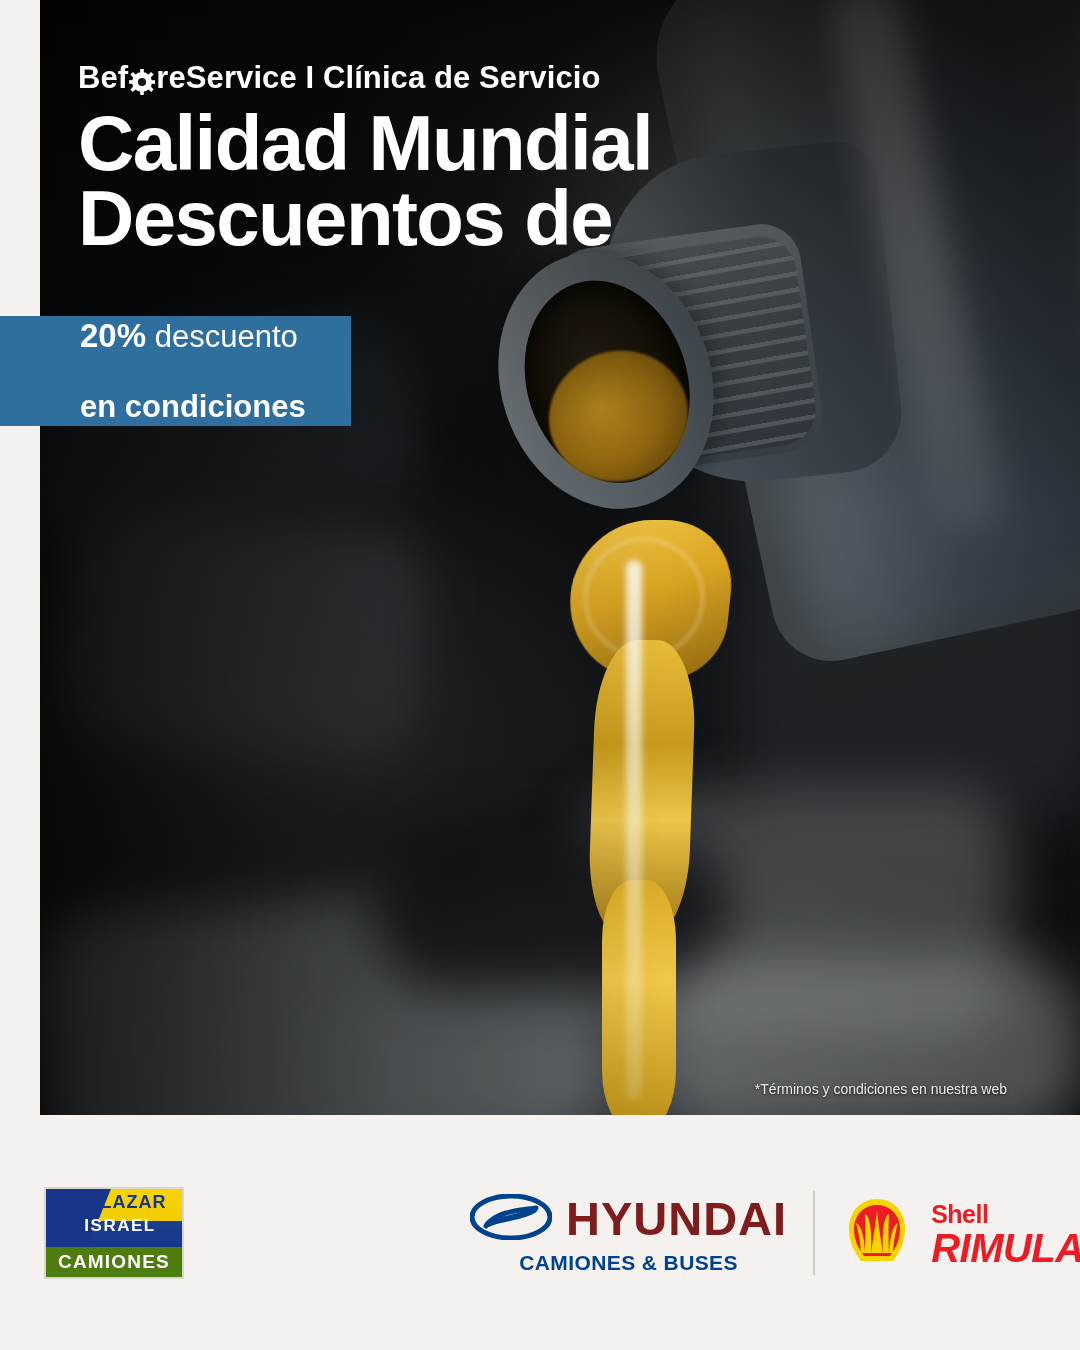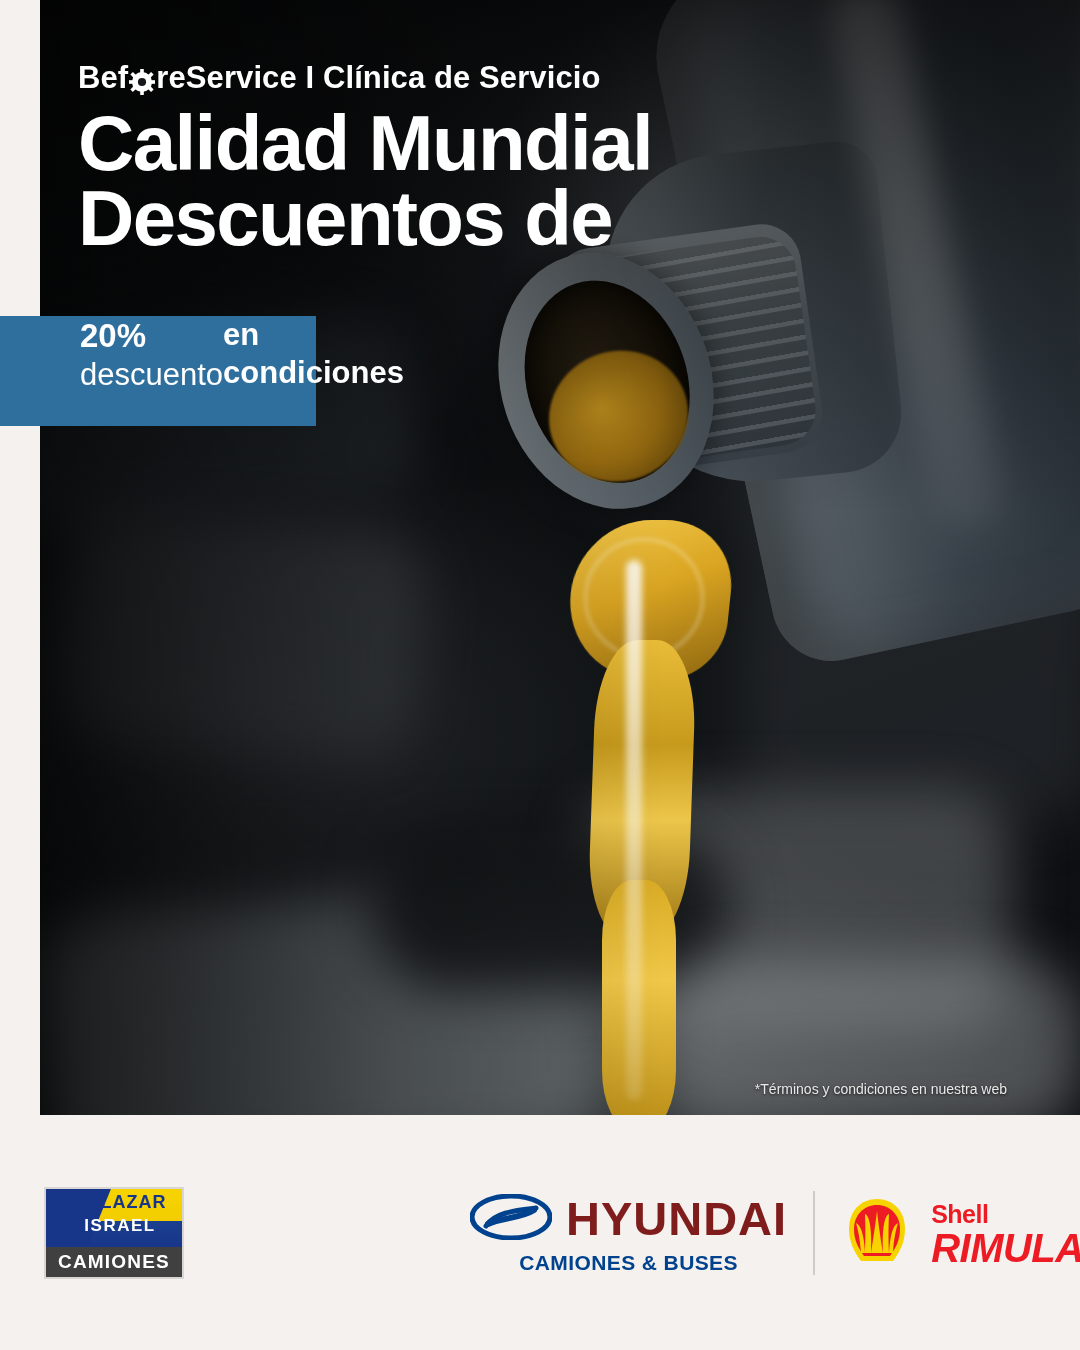--- a/index.html
+++ b/index.html
@@ -167,23 +167,23 @@
   .eyebrow .gear svg { display: block; }
   .eyebrow .light { font-weight: 700; }
   .title {
     margin-top: 10px;
     font-size: 78px; line-height: 0.96; font-weight: 700;
     color: #ffffff; letter-spacing: -1.6px;
   }
 
   
   .badge {
-    position: absolute; left: 0; top: 316px; width: 316px; height: 110px;
+    position: absolute; left: 0; top: 316px; width: 351px; height: 110px;
     background: #2f6f9e;
-    display: flex; flex-direction: row; justify-content: flex-start;
+    display: flex; flex-direction: column; justify-content: space-between;
     padding-left: 80px;
     color: #ffffff; z-index: 7;
   }
   .badge .l1 { font-size: 31px; font-weight: 400; line-height: 1.22; }
   .badge .l1 b { font-weight: 700; font-size: 33px; }
   .badge .l2 { font-size: 31px; font-weight: 700; line-height: 1.22; }
 
   
   .disclaimer {
     position: absolute; right: 73px; bottom: 18px;
@@ -215,21 +215,21 @@
     position: absolute; left: 8px; top: 3px; width: 132px;
     font-size: 18px; font-weight: 700; color: #17368a; letter-spacing: 1px;
     text-align: center;
   }
   .salazar .top .t2 {
     position: absolute; left: 8px; top: 27px; width: 132px;
     font-size: 17px; font-weight: 700; color: #ffffff; letter-spacing: 1.5px;
     text-align: center;
   }
   .salazar .bot {
-    flex: 1; background: #404040; display: flex; align-items: center; justify-content: center;
+    flex: 1; background: #4d7c0f; display: flex; align-items: center; justify-content: center;
   }
   .salazar .bot span {
     color: #ffffff; font-size: 19px; font-weight: 700; letter-spacing: 1.2px;
   }
 
   
   .brands {
     position: absolute; left: 470px; top: 76px;
     display: flex; align-items: center; gap: 26px;
   }

